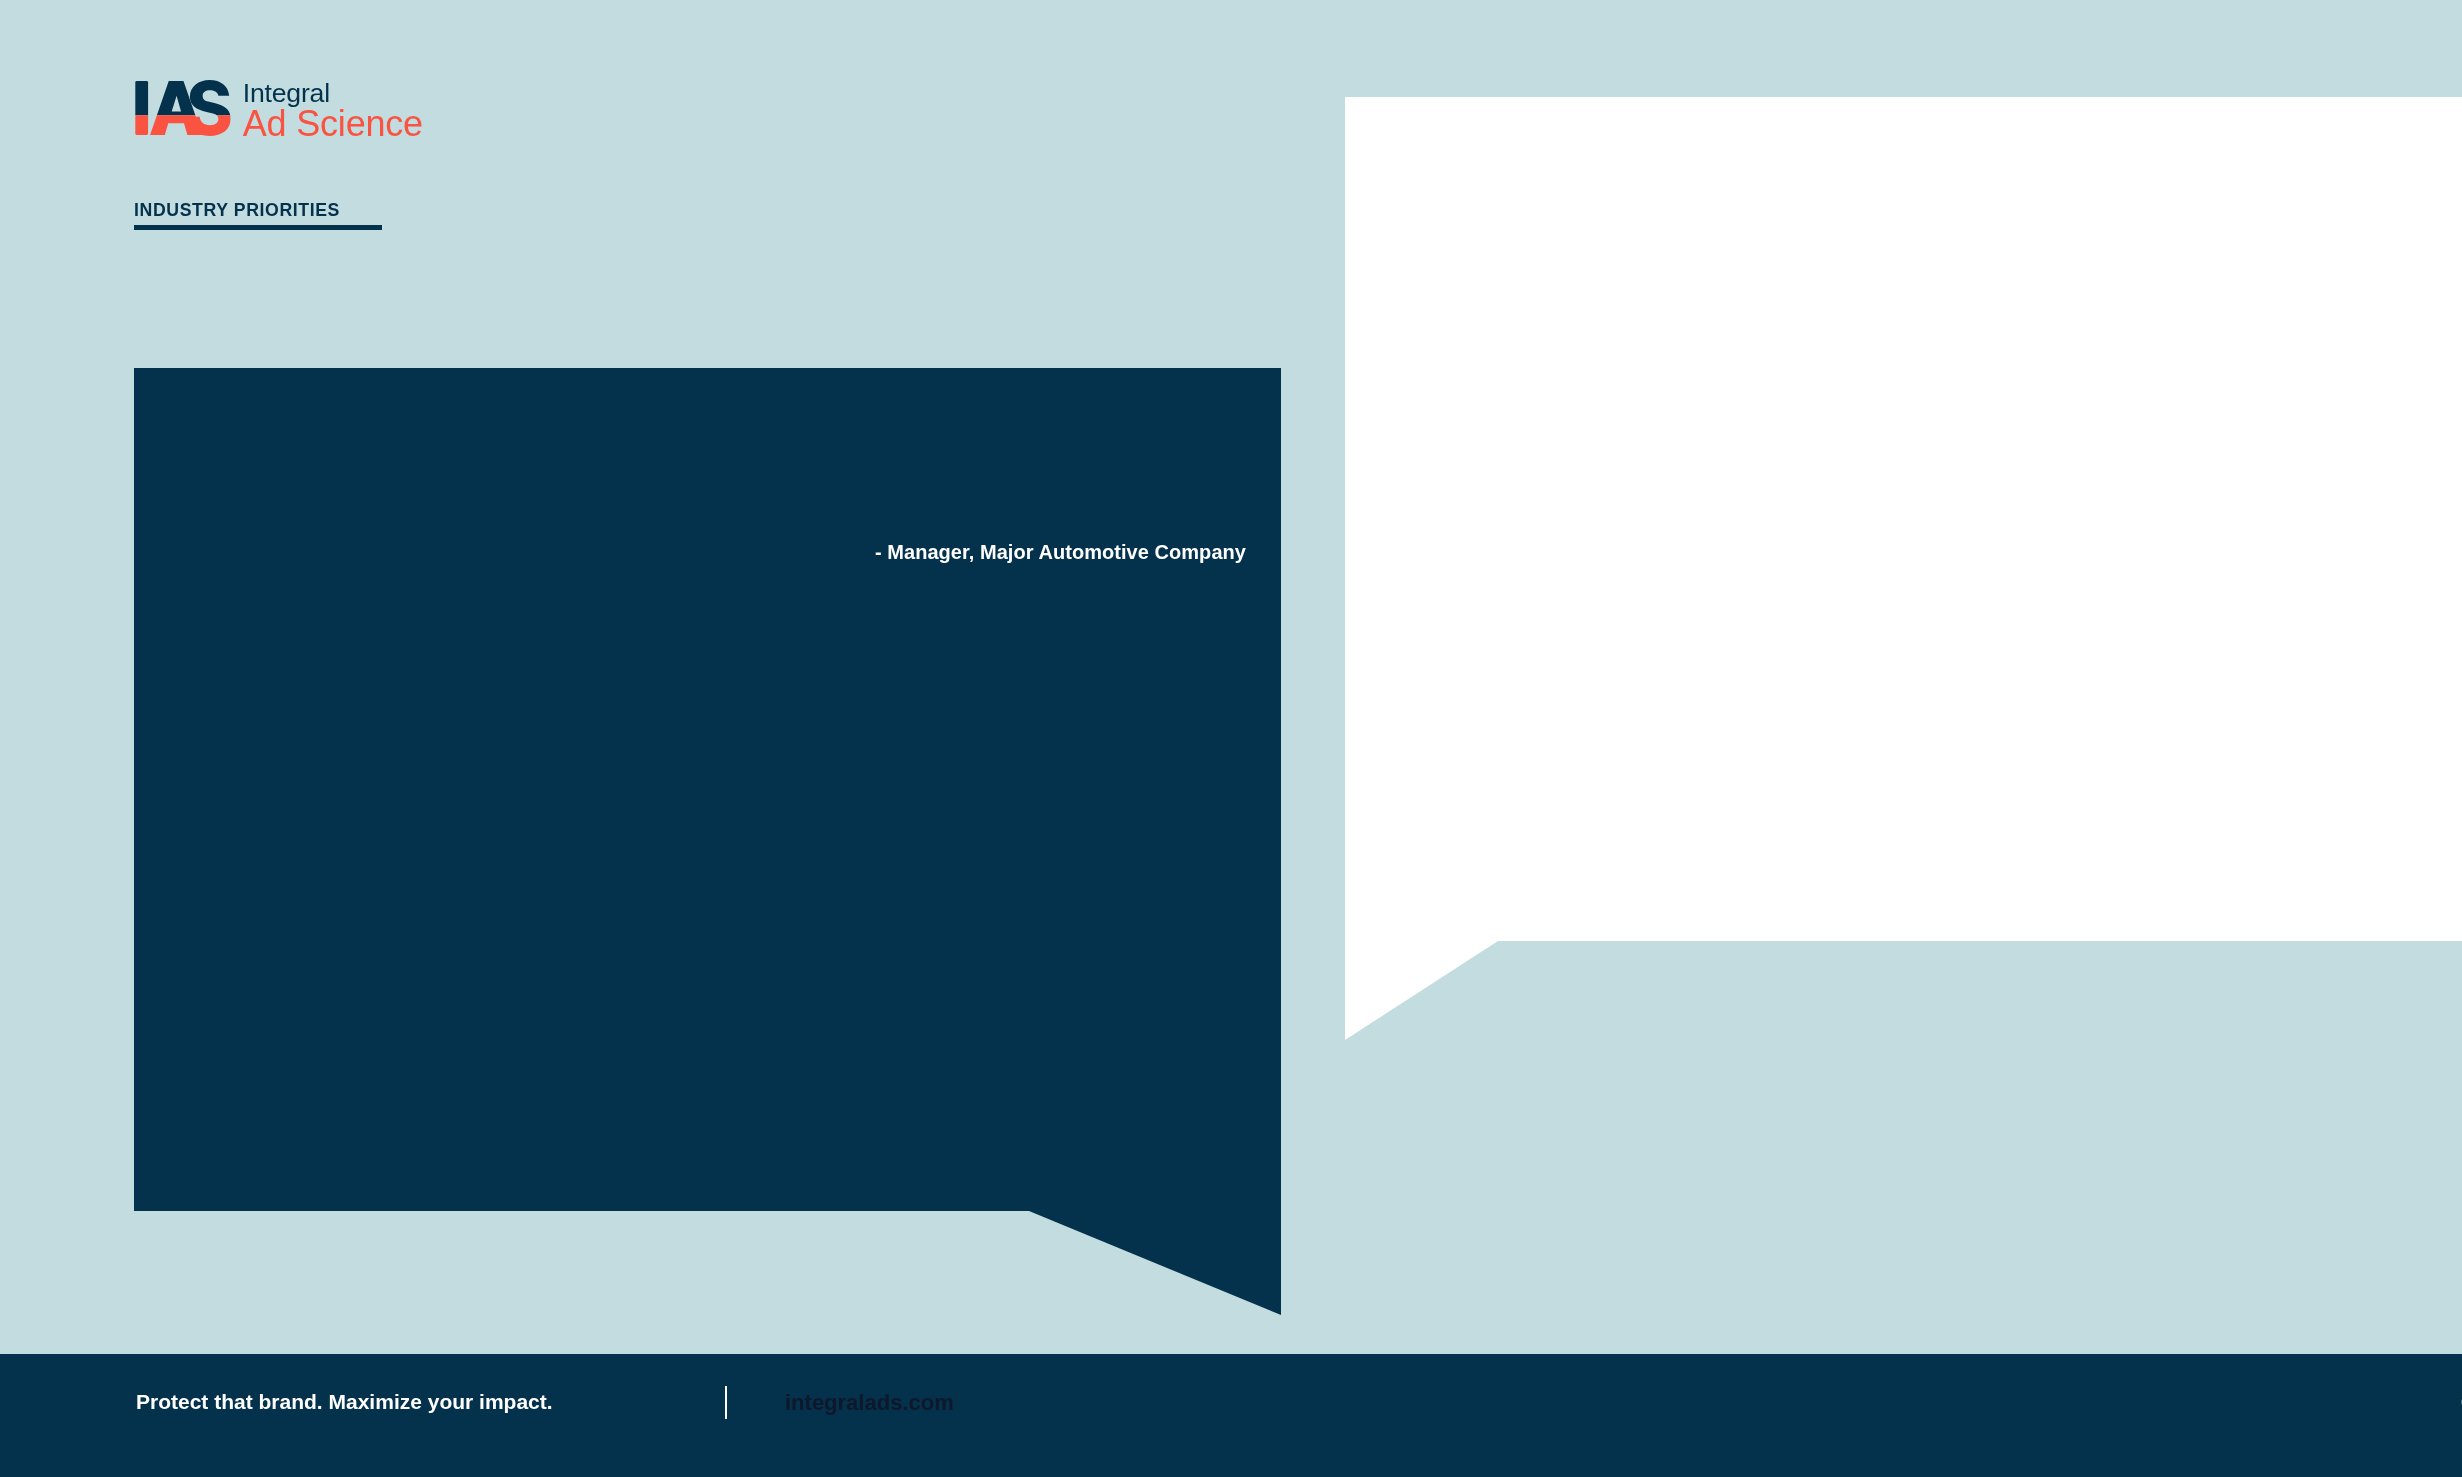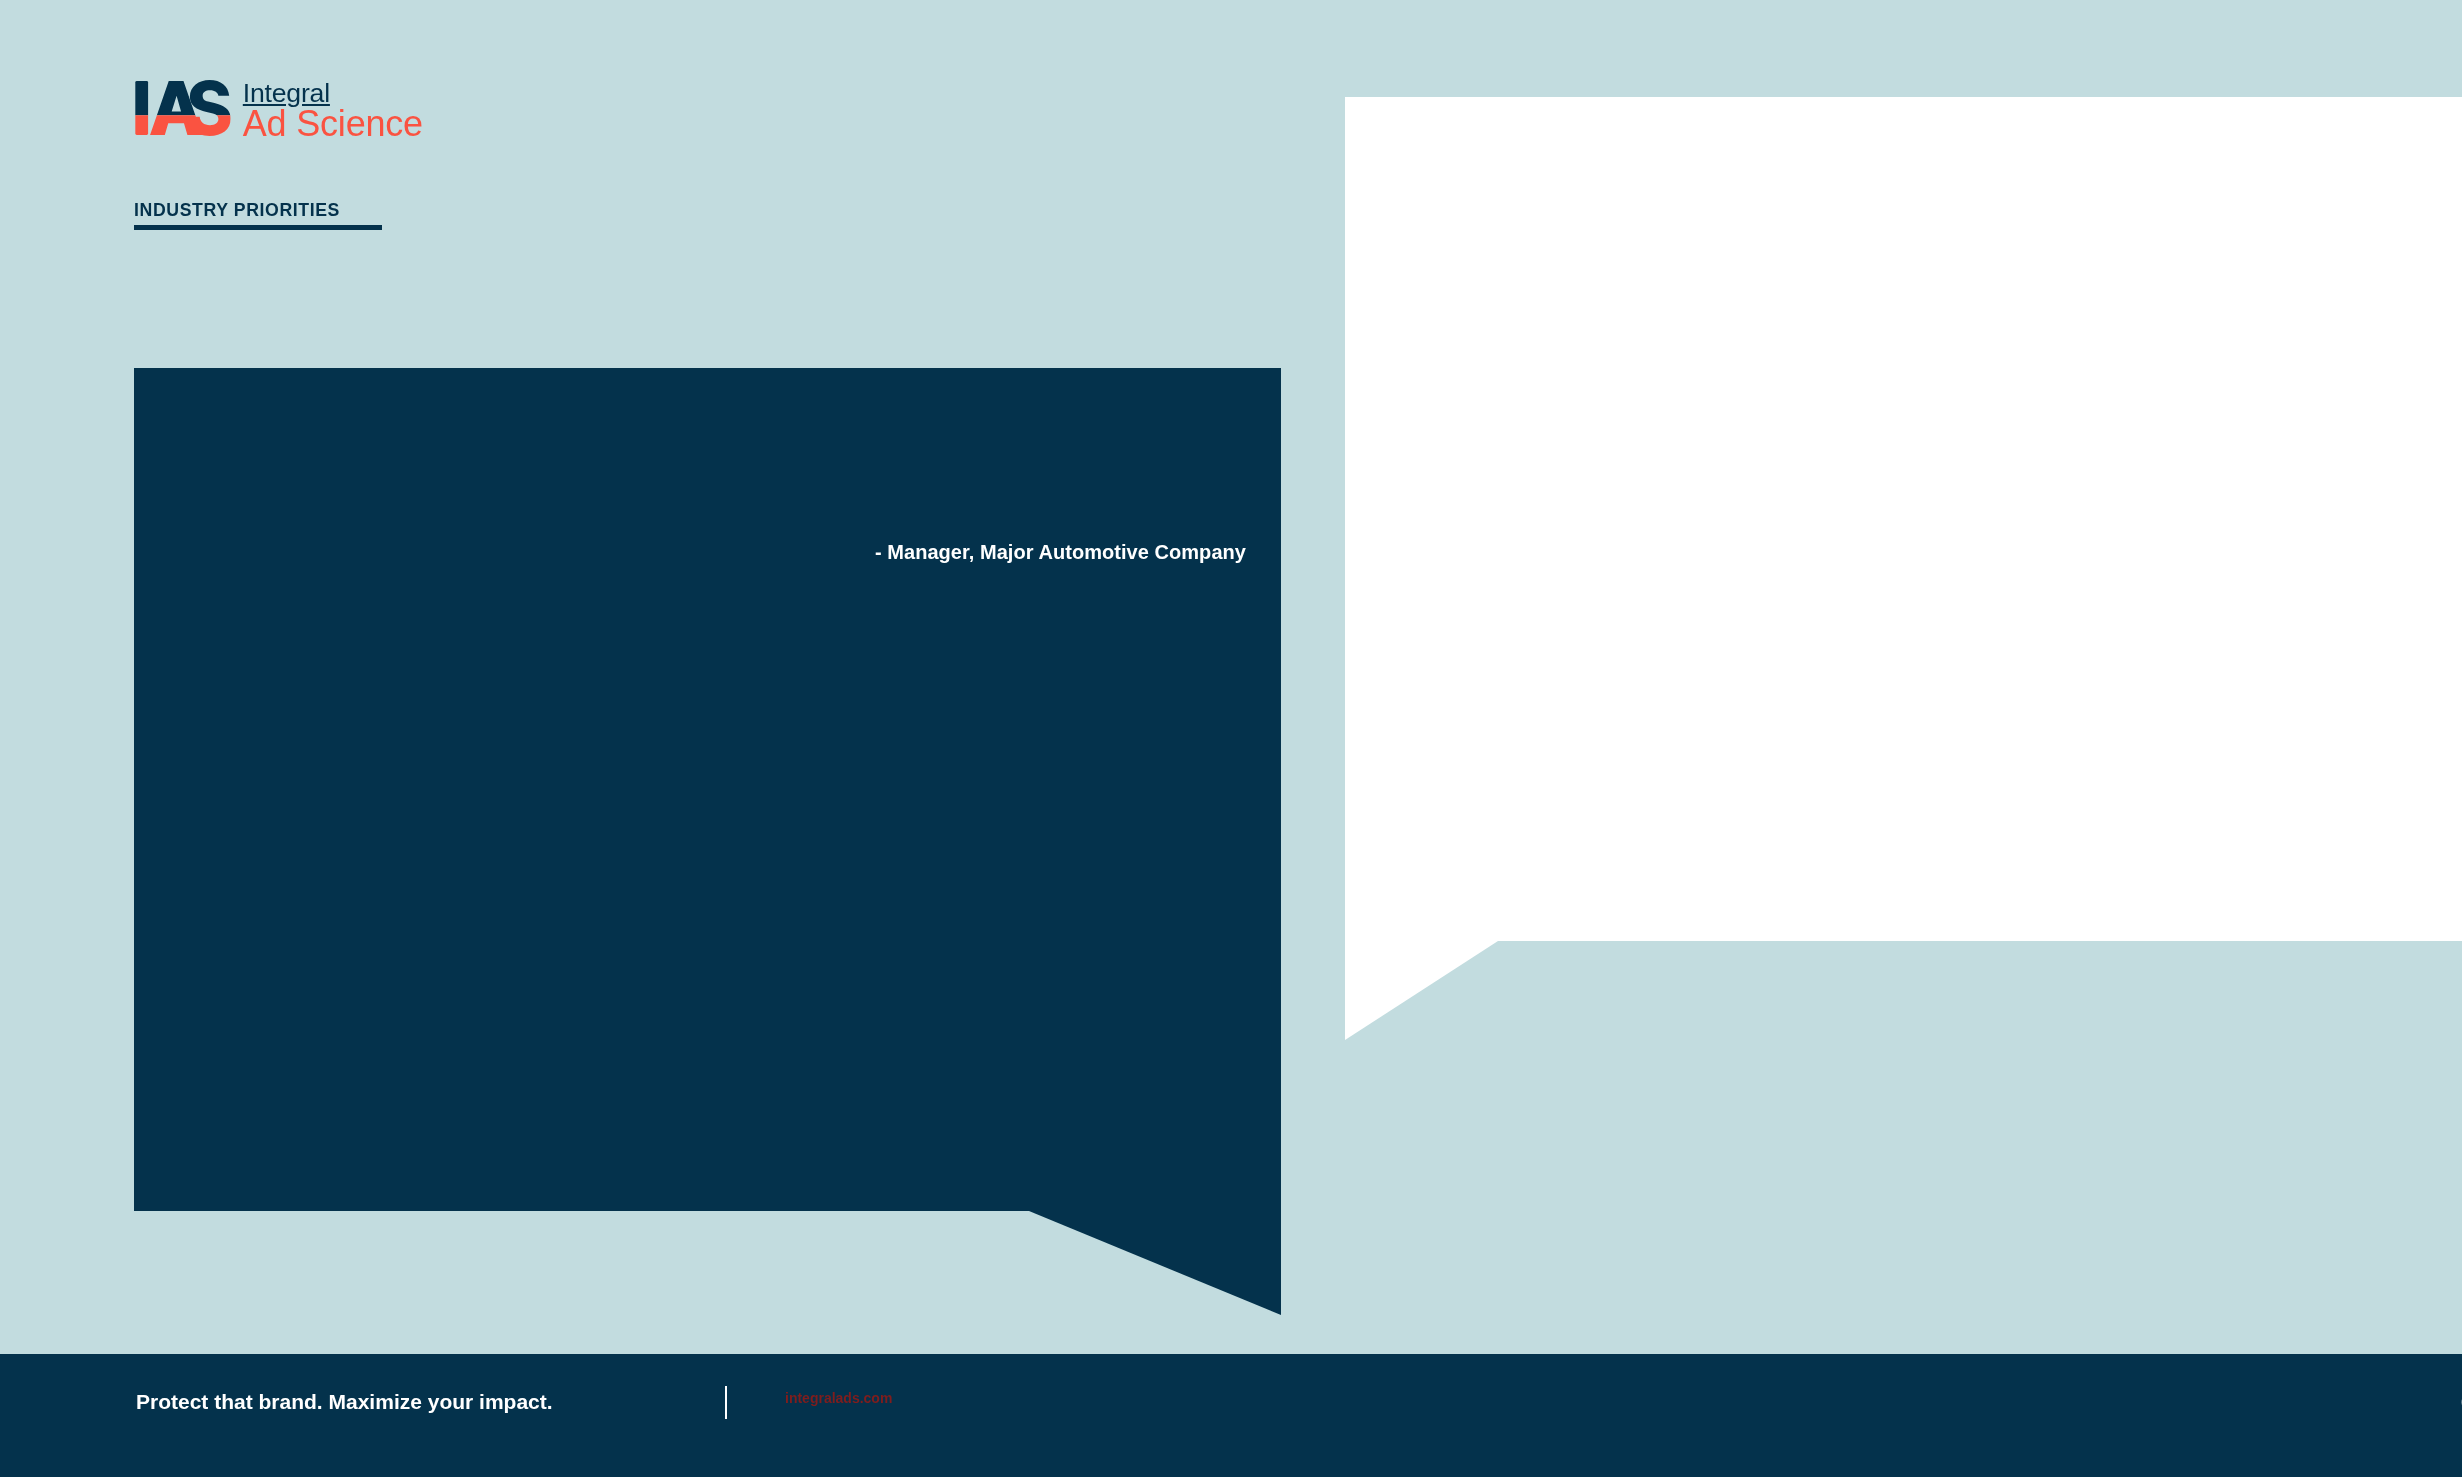--- a/index.html
+++ b/index.html
@@ -50,21 +50,20 @@
     padding-top: 1px;
     line-height: 0.98;
   }
 
   .logo-line1 {
     font-size: 26.6px;
     font-weight: 500;
     color: #04324c;
     letter-spacing: -0.2px;
     white-space: nowrap;
-    text-decoration: underline;
   }
 
   .logo-line2 {
     font-size: 36px;
     font-weight: 500;
     color: #fa5341;
     letter-spacing: -0.2px;
     white-space: nowrap;
   }
 
@@ -200,23 +199,23 @@
     top: 1386px;
     width: 2px;
     height: 32.5px;
     background: #ffffff;
   }
 
   .footer-url {
     position: absolute;
     left: 785px;
     top: 1390px;
-    font-size: 14px;
-    font-weight: 700;
-    color: #7f1d1d;
+    font-size: 22px;
+    font-weight: 700;
+    color: #0f172a;
     white-space: nowrap;
     letter-spacing: 0px;
     text-align: center;
   }
 
   .footer-page {
     position: absolute;
     right: 134px;
     top: 1389px;
     font-size: 24.6px;

